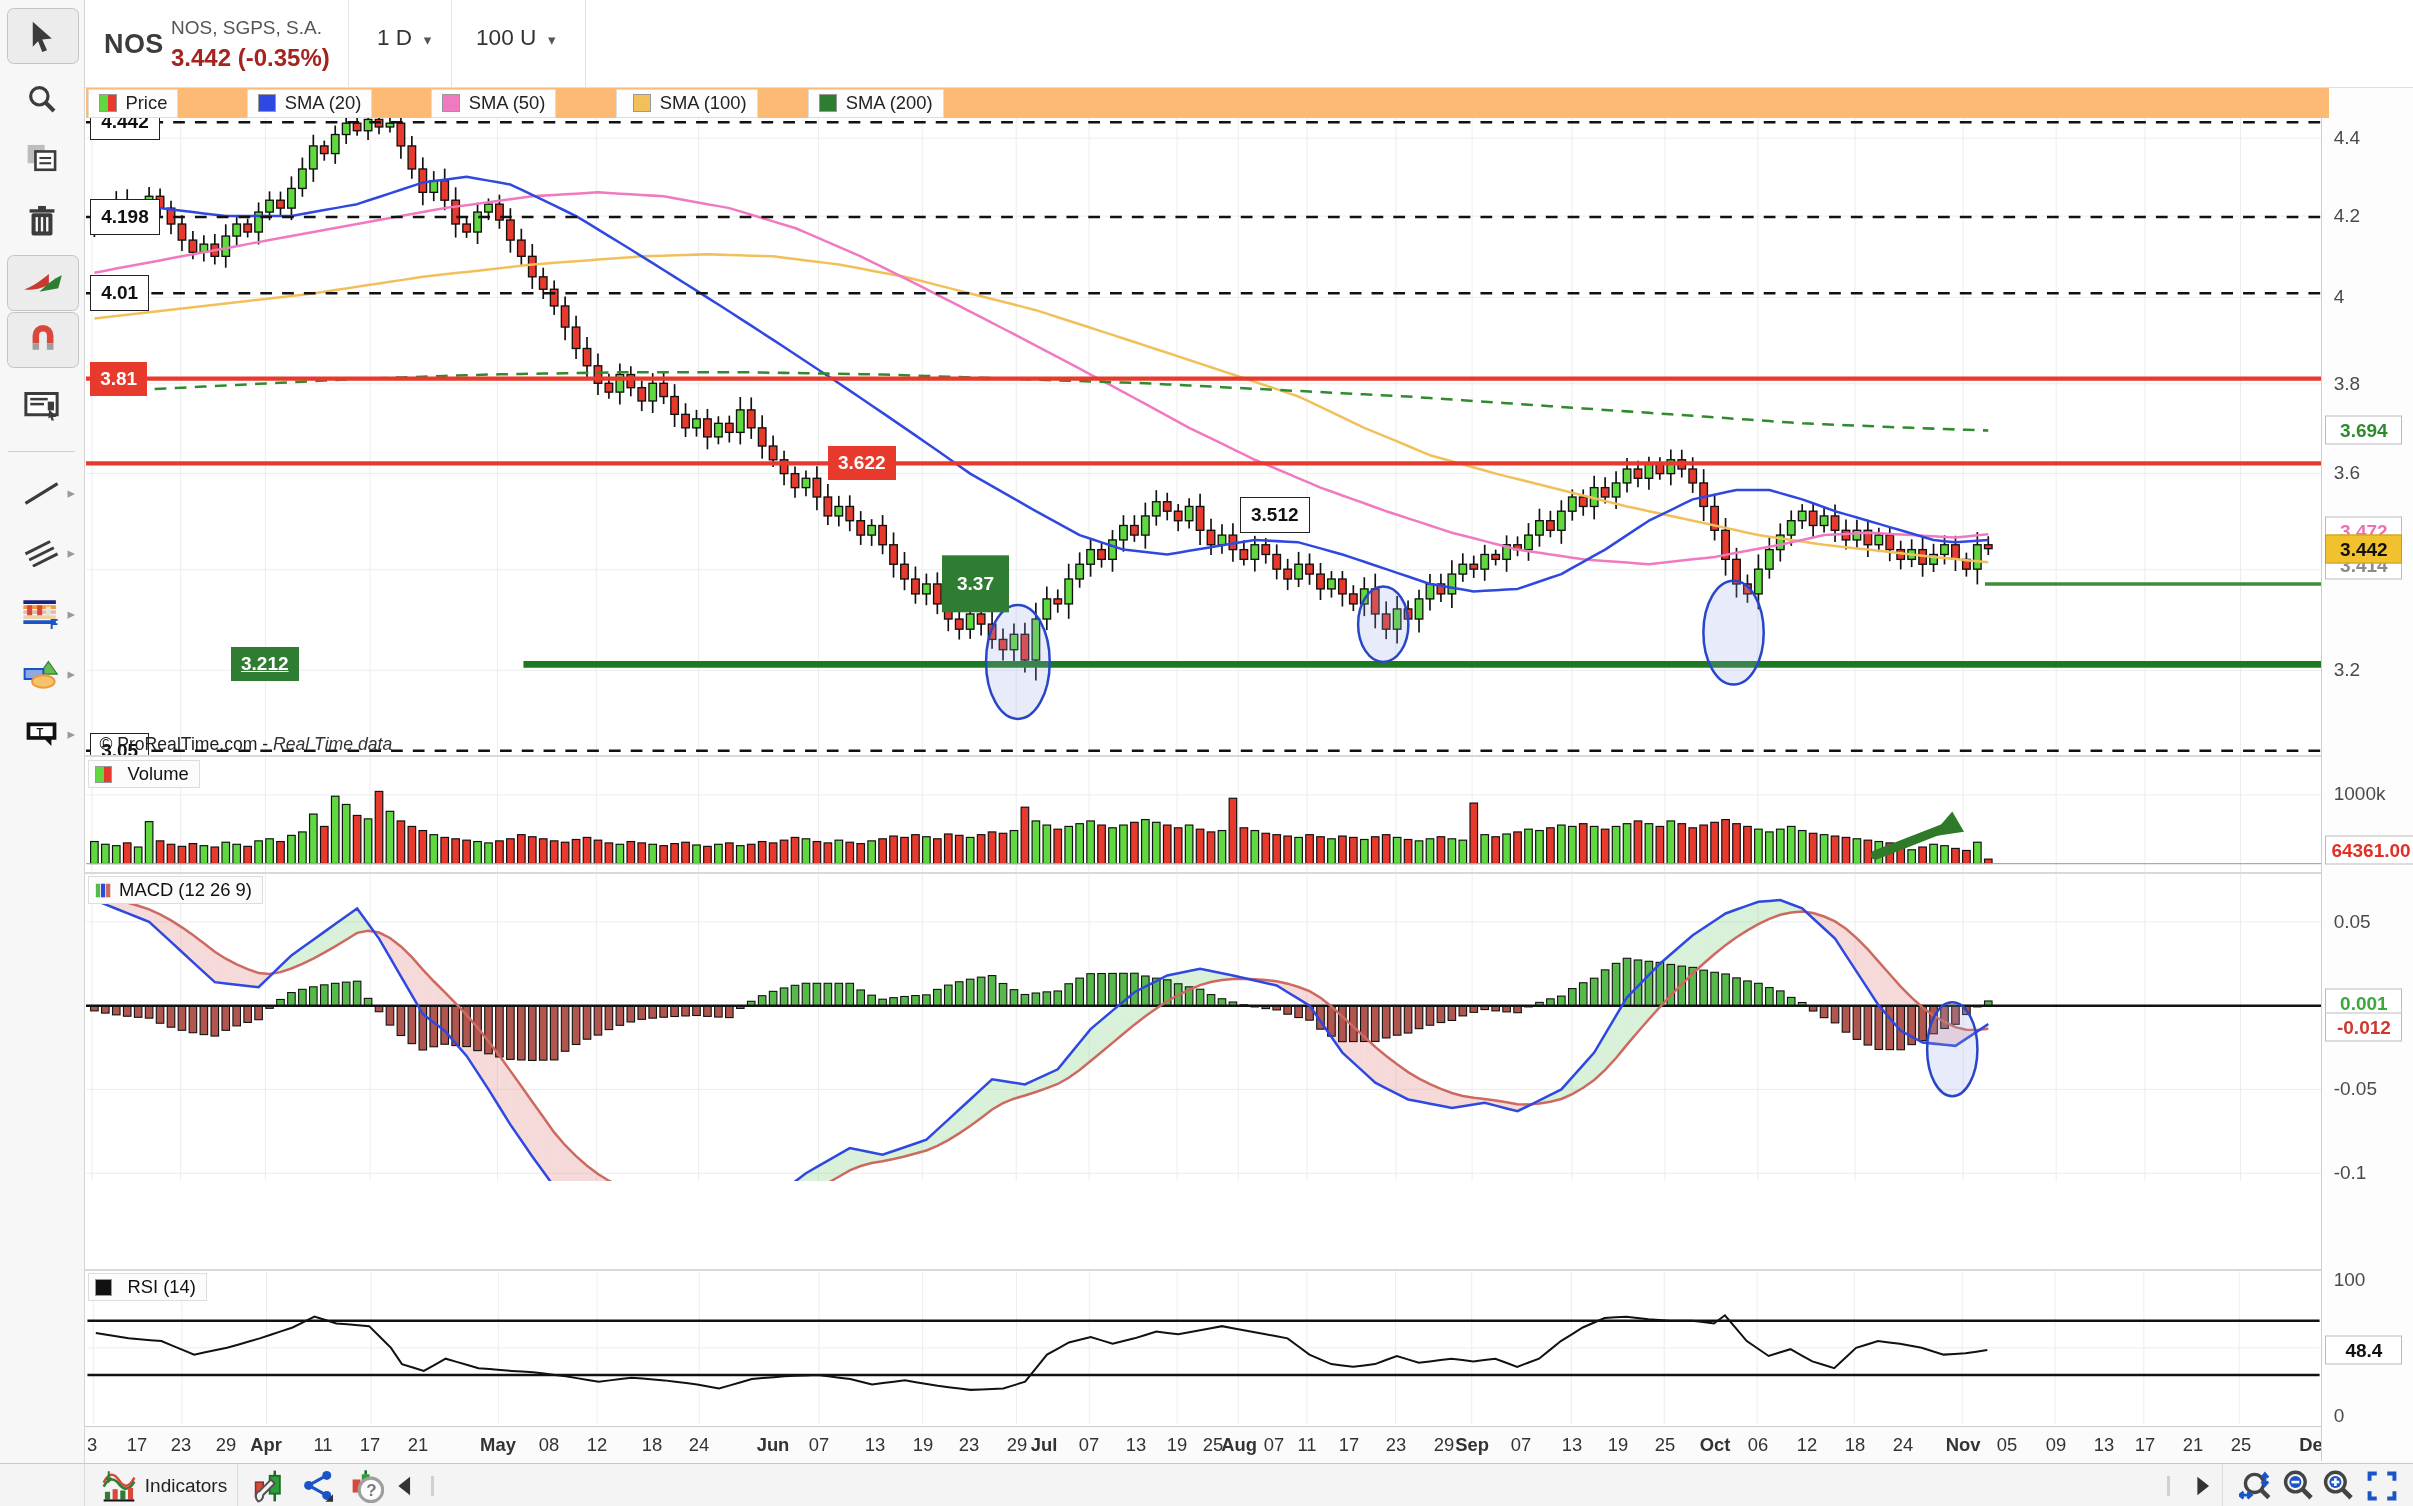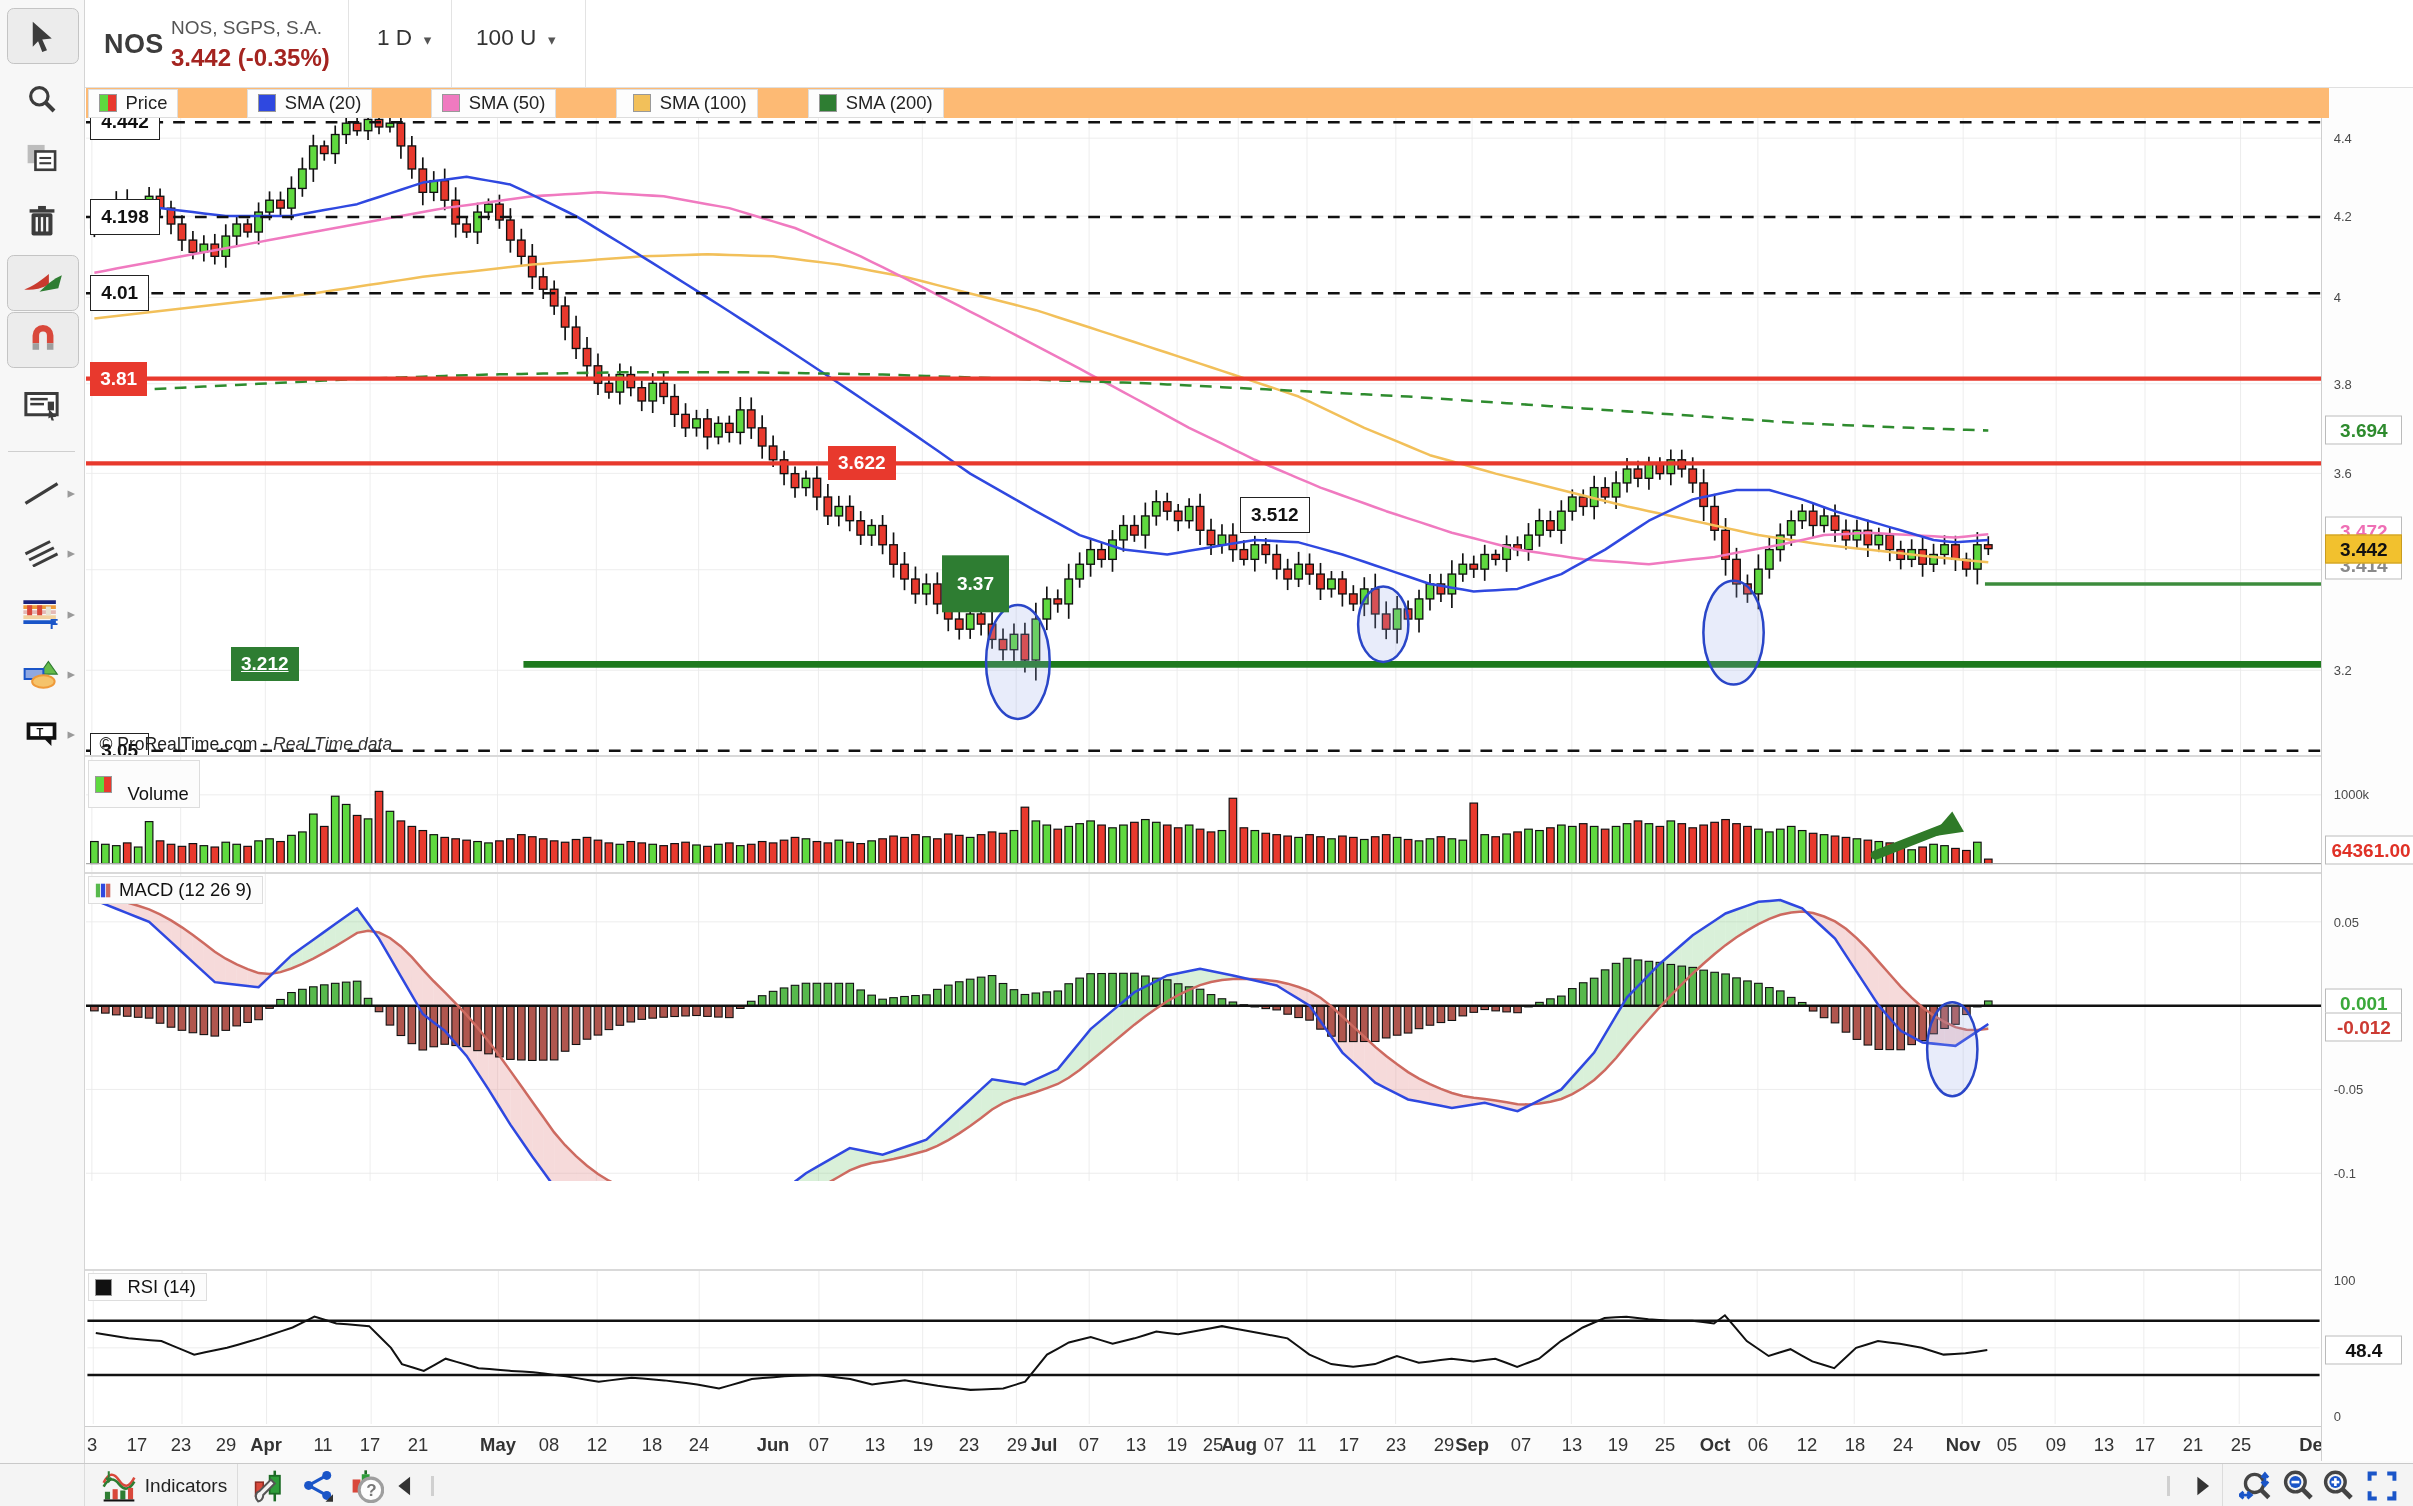--- a/index.html
+++ b/index.html
@@ -32,21 +32,21 @@
   
   .lvl{position:absolute;height:34px;line-height:34px;padding:0 10px;font-size:19px;font-weight:bold;z-index:18;transform:translateY(-50%);}
   .lvl.white{background:#fff;border:1.7px solid #222;color:#111;}
   .lvl.red{background:#e8392d;color:#fff;}
   .lvl.green{background:#2e7d32;color:#fff;padding:11.7px 15px;}
   .lvl.dgreen{background:#2e7d32;color:#fff;text-decoration:underline;}
   #copyright{position:absolute;left:13.4px;top:616px;font-size:17.6px;color:#222;z-index:19;}
   #copyright i{color:#333;}
   
   #axiscol{position:absolute;left:2321px;top:87px;width:92px;height:1374px;background:#fdfdfd;border-left:0.8px solid #cfcfcf;z-index:23;}
-  .atick{position:absolute;left:11.7px;transform:translateY(-50%);font-size:13px;color:#4a4a4a;}
+  .atick{position:absolute;left:11.7px;transform:translateY(-50%);font-size:19px;color:#4a4a4a;}
   .abox{position:absolute;left:3.4px;transform:translateY(-50%);min-width:77px;box-sizing:border-box;background:#fff;border:0.8px solid #bbb;font-size:19px;text-align:center;padding:2.5px 5px;font-weight:bold;}
   
   #dateaxis{position:absolute;left:0px;top:1426px;width:2413px;height:37px;background:#fbfbfb;border-top:0.8px solid #ccc;border-bottom:0.8px solid #ccc;z-index:21;}
   .dtick{position:absolute;top:6.7px;transform:translateX(-50%);font-size:18.4px;color:#333;}
   .dtick.mon{font-weight:bold;}
   
   #footer{position:absolute;left:0;top:1463px;width:2413px;height:44px;background:#f4f4f4;border-top:0.8px solid #c9c9c9;z-index:30;}
   .fsep{position:absolute;top:0;width:0;height:44px;border-left:0.8px solid #dcdcdc;}
   .fbtn{position:absolute;top:3.4px;height:37px;display:flex;align-items:center;gap:8.4px;padding:0 8.4px;font-size:19px;color:#222;cursor:pointer;}
   .pipe{position:absolute;top:11.7px;width:3.4px;height:20px;background:#d0d0d0;}
@@ -786,21 +786,21 @@
         <rect x="2213.2315" y="105.68852459016394" width="9" height="21.311475409836067" fill="#5fd93f" stroke="#111111" stroke-width="1.4"></rect>
         <rect x="2226.295" y="108.9672131147541" width="9" height="18.0327868852459" fill="#e8392d" stroke="#111111" stroke-width="1.4"></rect>
         <rect x="2239.3585" y="111.42622950819671" width="9" height="15.57377049180328" fill="#e8392d" stroke="#111111" stroke-width="1.4"></rect>
         <rect x="2252.422" y="101.59016393442623" width="9" height="25.40983606557377" fill="#5fd93f" stroke="#111111" stroke-width="1.4"></rect>
         <rect x="2265.4855" y="121.75409836065573" width="9" height="5.245901639344263" fill="#e8392d" stroke="#111111" stroke-width="1.4"></rect>
         <line x1="0" x2="2667" y1="127" y2="127" stroke="#aaa" stroke-width="1.5"></line>
         <line x1="2135" y1="117" x2="2217" y2="85" stroke="#2f7a28" stroke-width="11" stroke-linecap="round"></line>
         <polygon points="2227,65 2241,89 2201,95" fill="#2f7a28"></polygon>
       </svg><div class="paneltag" style="left: 1.7px; top: 3.4px;">
         <span class="sw split"></span>
-        <span style="margin-left: 6.7px; margin-top: 20px;">Volume</span>
+        <span style="margin-left: 6.7px;">Volume</span>
       </div></div>
   <div class="psep" style="top:872px"></div>
   <div class="panel" id="macd-panel" style="top:873px;height:308px;"><svg width="2235" height="396" viewBox="0 0 2667 472">
         <line x1="7" x2="7" y1="0" y2="472" stroke="#e9e9e9" stroke-width="1"></line>
         <line x1="113" x2="113" y1="0" y2="472" stroke="#e9e9e9" stroke-width="1"></line>
         <line x1="214" x2="214" y1="0" y2="472" stroke="#e9e9e9" stroke-width="1"></line>
         <line x1="339" x2="339" y1="0" y2="472" stroke="#e9e9e9" stroke-width="1"></line>
         <line x1="491" x2="491" y1="0" y2="472" stroke="#e9e9e9" stroke-width="1"></line>
         <line x1="609" x2="609" y1="0" y2="472" stroke="#e9e9e9" stroke-width="1"></line>
         <line x1="731" x2="731" y1="0" y2="472" stroke="#e9e9e9" stroke-width="1"></line>

